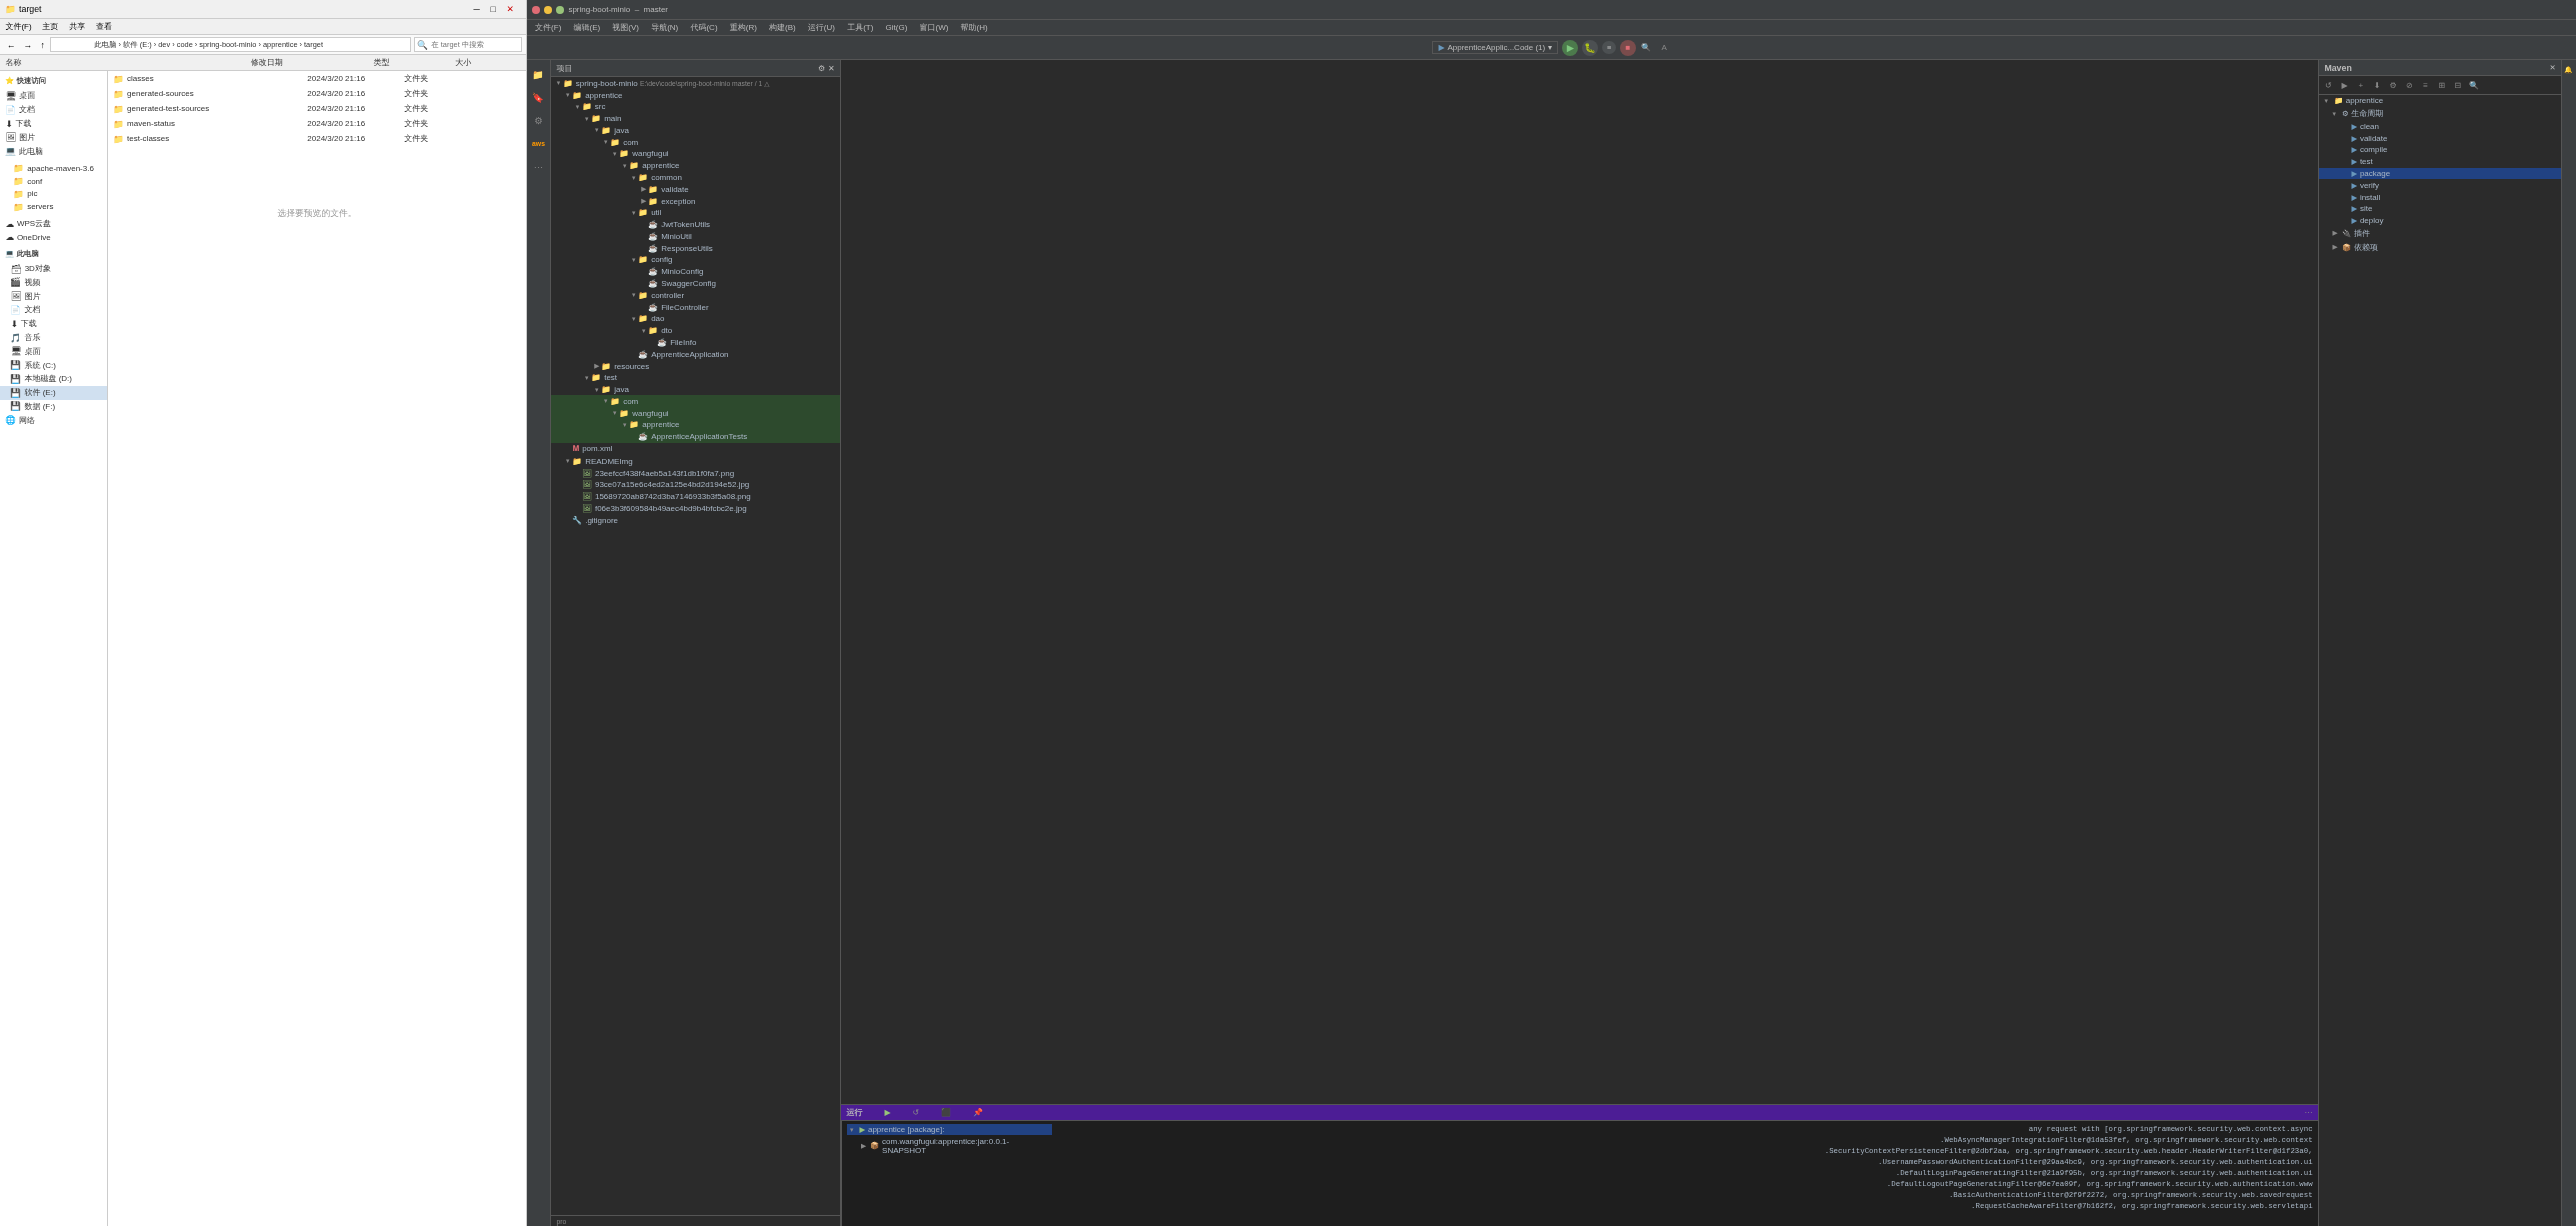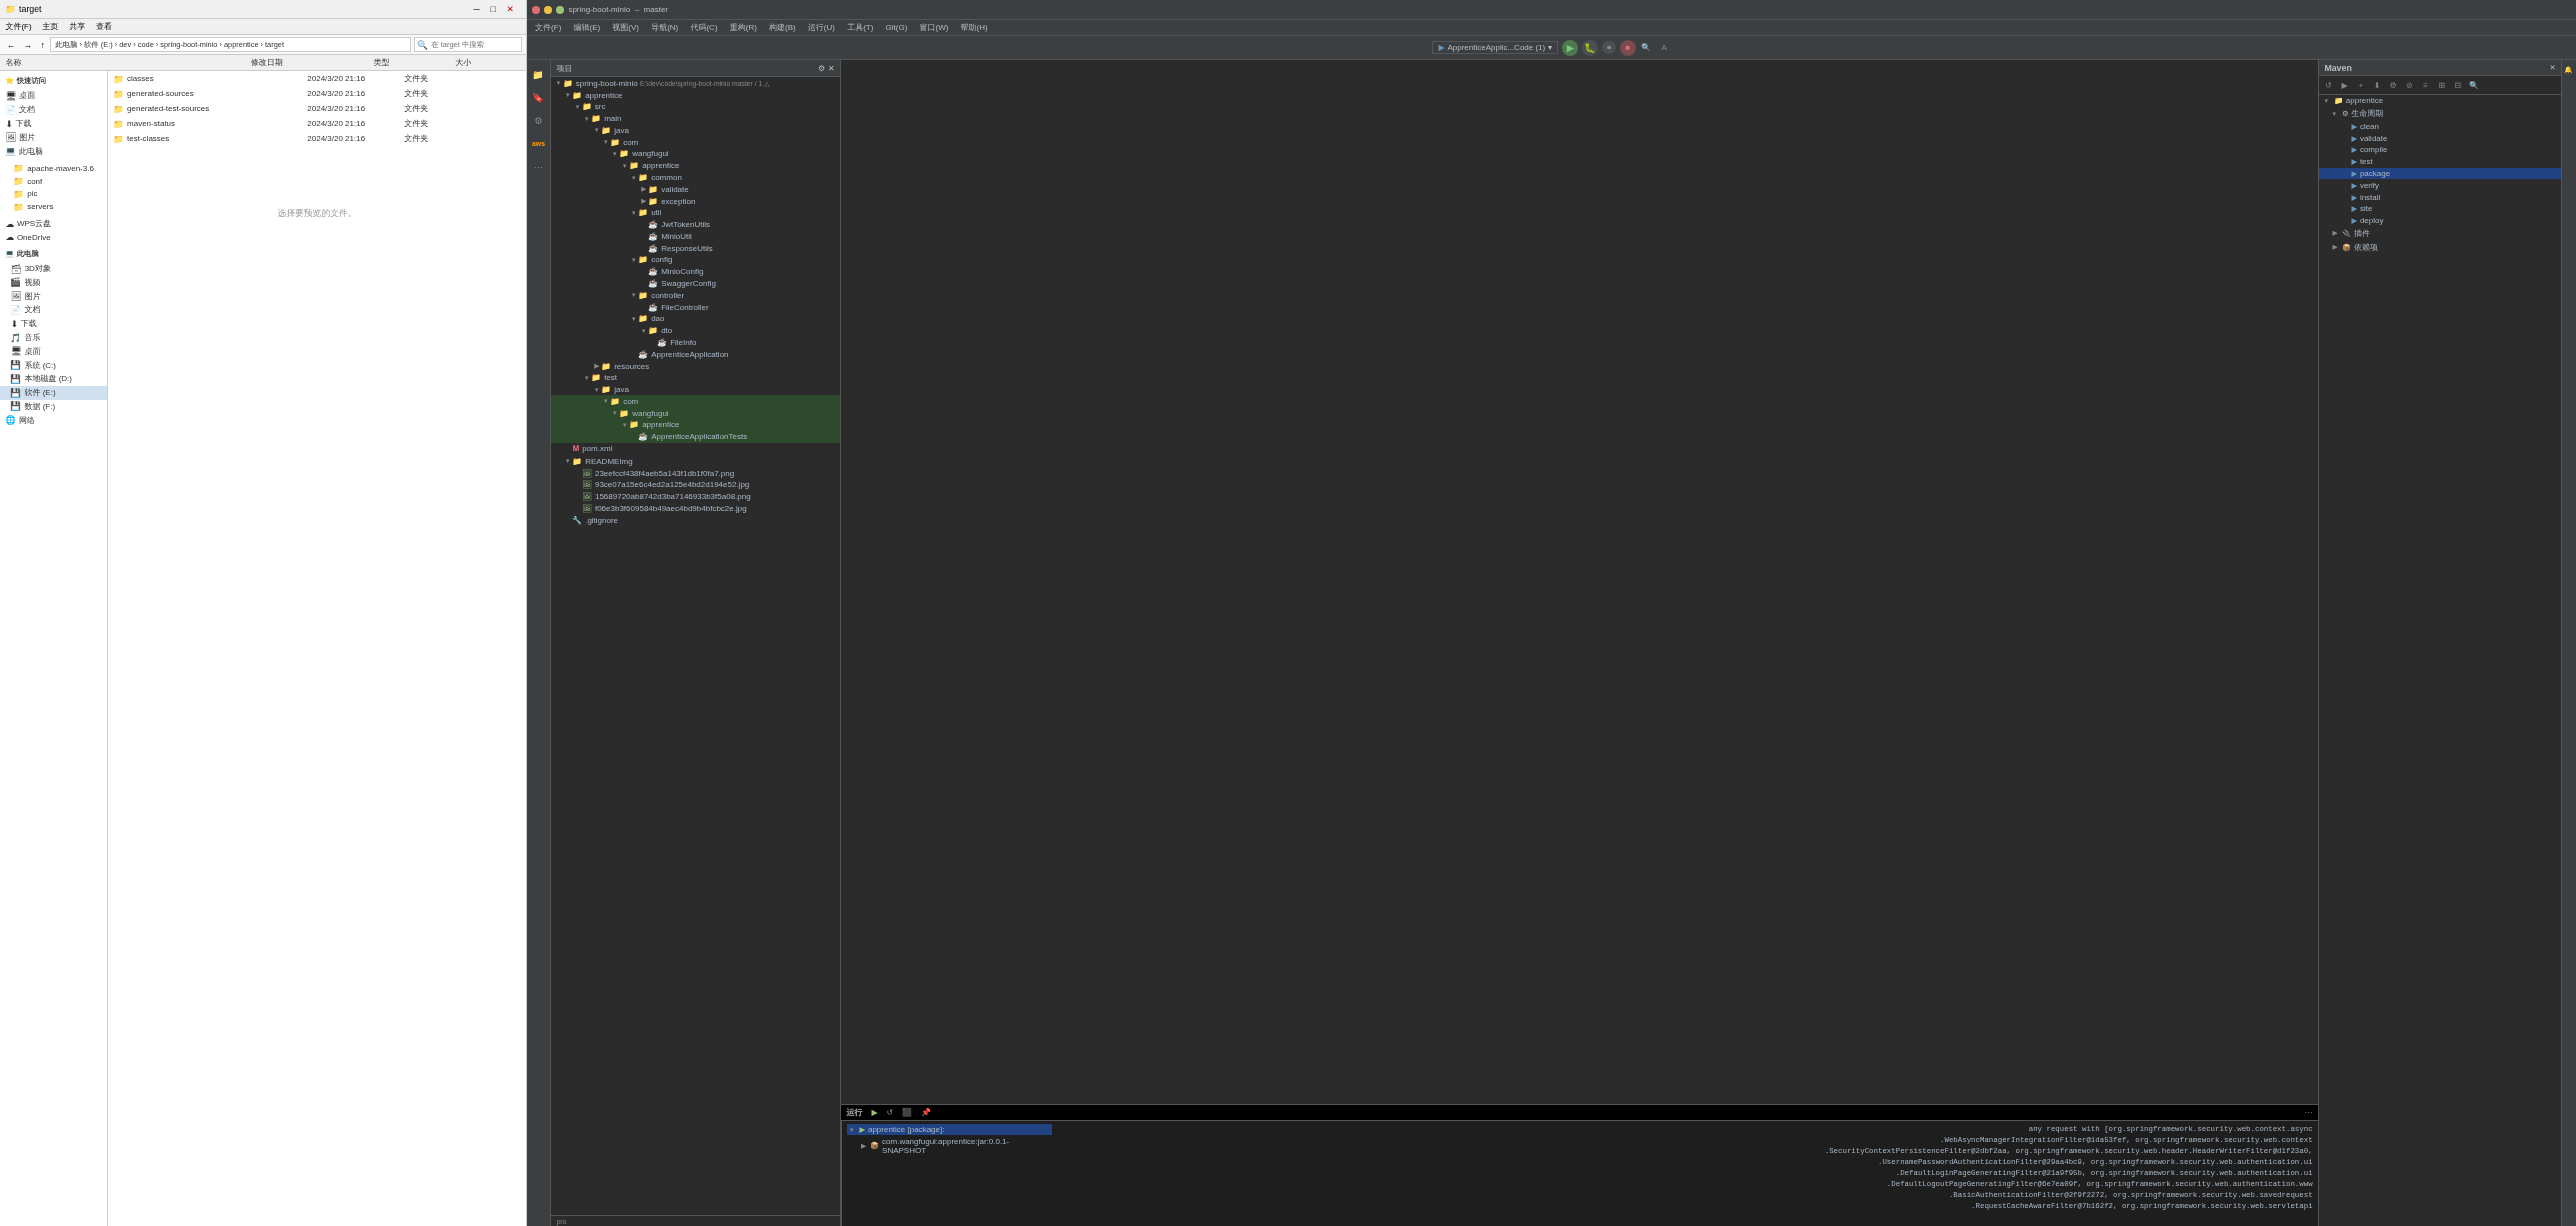--- a/index.html
+++ b/index.html
@@ -282,25 +282,25 @@
       height: 122px;
       background: #1e1e1e;
       border-top: 0.7px solid #555;
       display: flex;
       flex-direction: column;
     }
     .bottom-panel-header {
       display: flex;
       align-items: center;
       padding: 2px 5.4px;
-      background: #000000;
+      background: #4c1d95;
       border-bottom: 0.7px solid #555;
       font-size: 8px;
       color: #bbb;
-      gap: 9px;
+      gap: 22px;
     }
     .bottom-panel-content {
       display: flex;
       flex: 1;
       overflow: hidden;
     }
     .run-console {
       flex: 1;
       overflow-y: auto;
       padding: 2.7px 5.4px;
@@ -390,21 +390,21 @@
     <span>主页</span>
     <span>共享</span>
     <span>查看</span>
   </div>
 
   <div class="fe-toolbar">
     <span style="cursor:pointer;padding:1.4px 2.7px;">←</span>
     <span style="cursor:pointer;padding:1.4px 2.7px;">→</span>
     <span style="cursor:pointer;padding:1.4px 2.7px;">↑</span>
     <div class="fe-breadcrumb">
-      <span style="font-size:7.4px;color:#333;">此电脑 › 软件 (E:) › dev › code › spring-boot-minio › apprentice › target</span>
+      <span style="font-size:7.4px;color:#333;margin-left:39px;">此电脑 › 软件 (E:) › dev › code › spring-boot-minio › apprentice › target</span>
     </div>
     <div class="fe-search">
       <span style="color:#888;margin-right:2.7px;">🔍</span>
       <input style="border: none; outline: none; font-size: 7.4px; color: rgb(136, 136, 136); width: 68px;" placeholder="在 target 中搜索">
     </div>
   </div>
 
   <div class="fe-col-headers">
     <div class="fe-col-header">名称</div>
     <div class="fe-col-header">修改日期</div>

